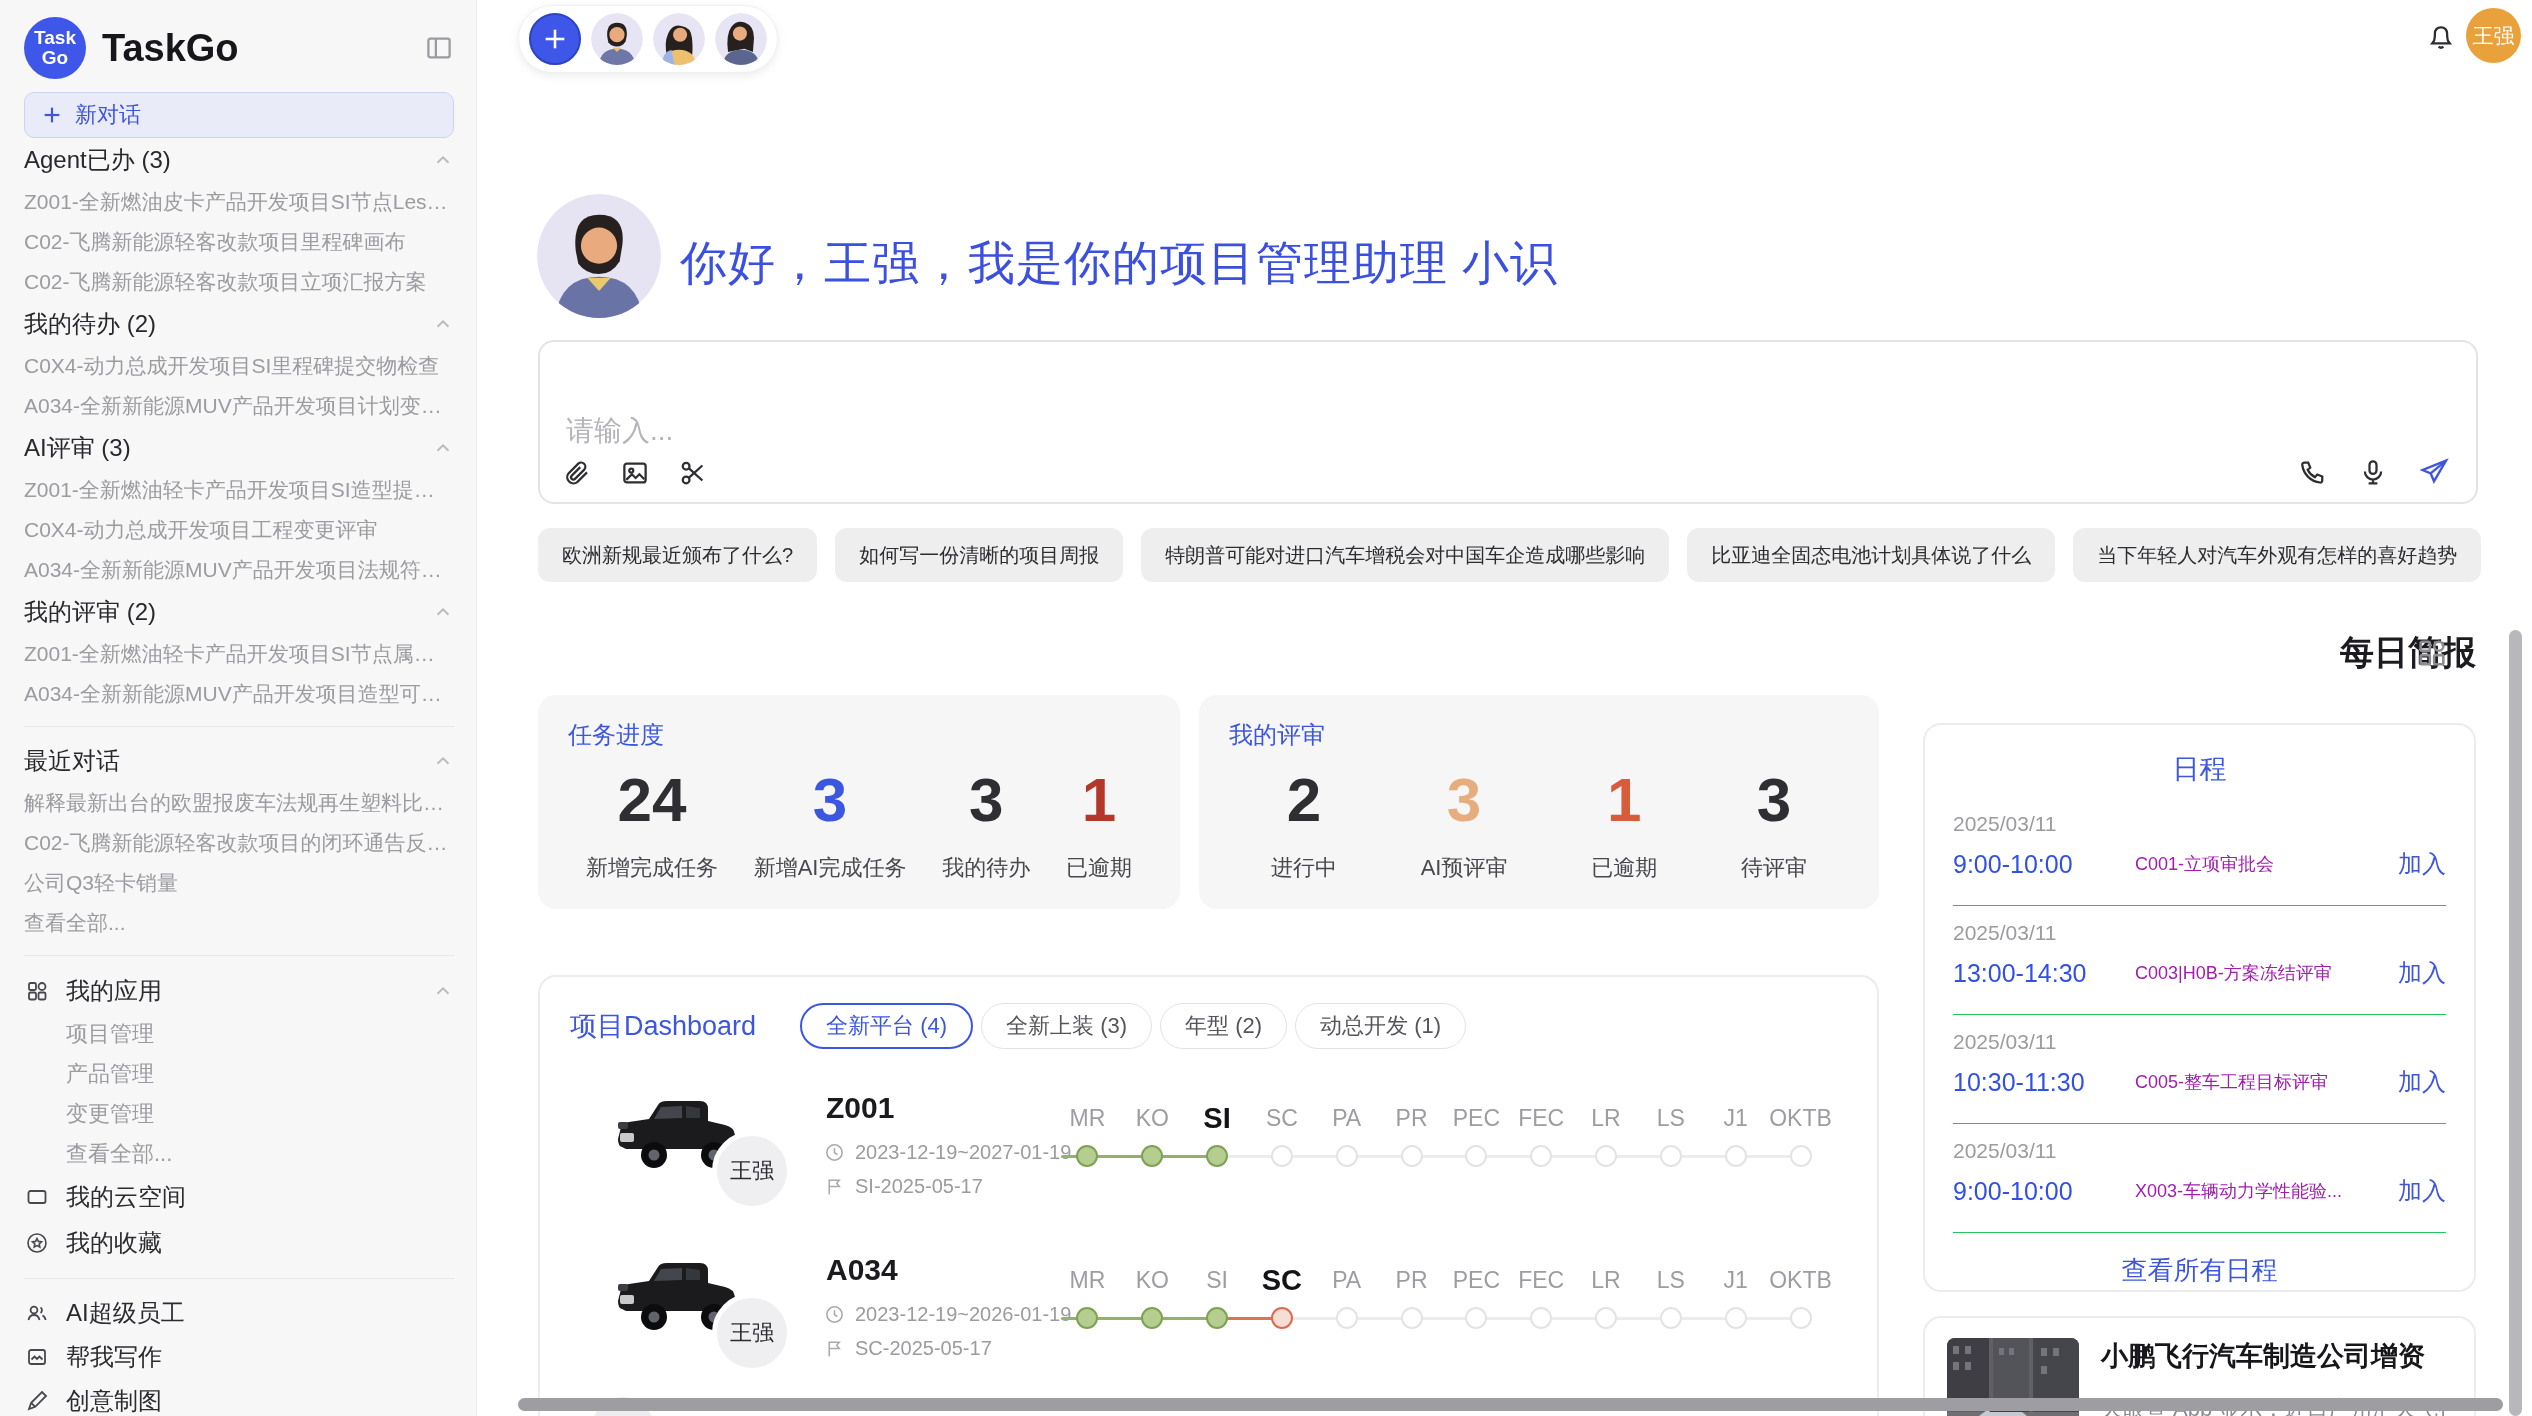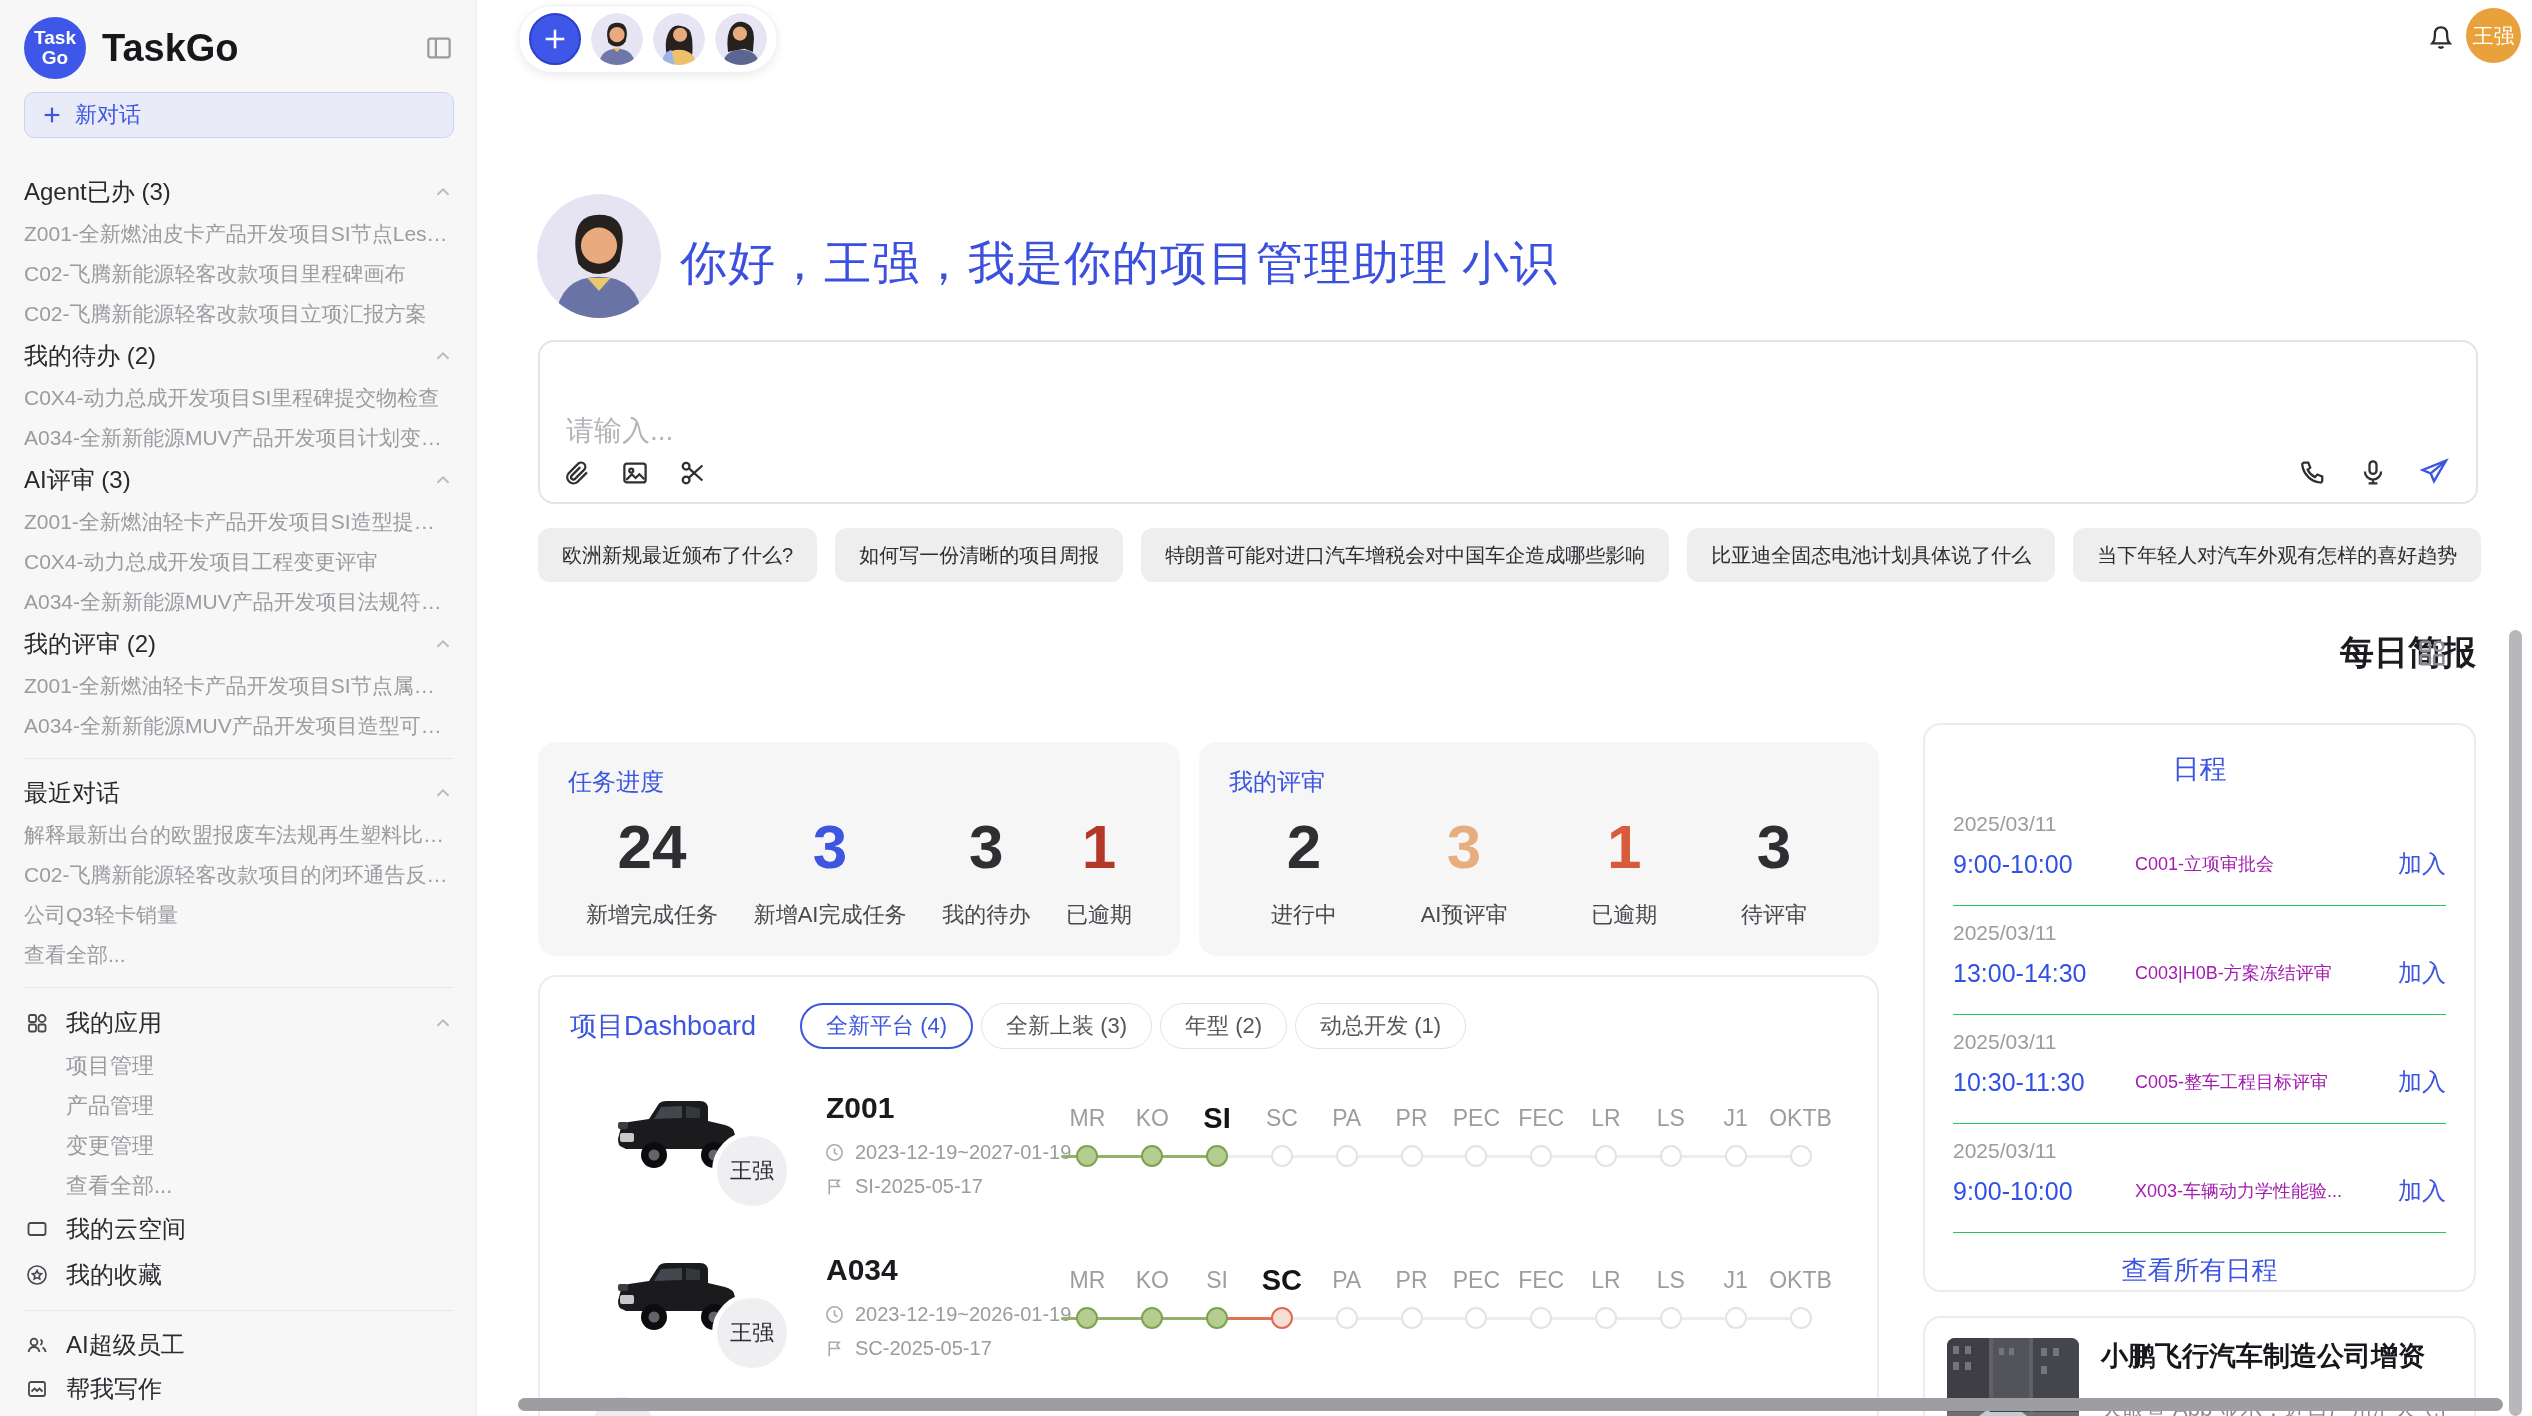--- a/index.html
+++ b/index.html
@@ -10,21 +10,21 @@
 
 .sidebar{width:477px;height:100%;background:#f7f7f8;border-right:1px solid #ececee;
   padding:16px 22px 0 24px;display:flex;flex-direction:column;overflow:hidden;flex:none}
 .sb-head{display:flex;align-items:center;gap:16px;height:64px;flex:none}
 .logo{width:62px;height:62px;border-radius:50%;background:#3f57e8;color:#fff;display:flex;
   flex-direction:column;align-items:center;justify-content:center;font-size:19px;line-height:20px;font-weight:bold;flex:none}
 .app-title{font-size:38px;font-weight:bold;color:#17171b;flex:1}
 .panel-icon{color:#9a9aa0;display:flex}
 .new-chat{margin-top:12px;height:46px;border:1px solid #ccd3f2;background:#e9ecf8;border-radius:10px;
   display:flex;align-items:center;gap:12px;padding:0 16px;color:#3d56e0;font-size:22px;flex:none;cursor:pointer}
-.sb-scroll{flex:1;overflow:hidden;margin-top:32px}
+.sb-scroll{flex:1;overflow:hidden;margin-top:0}
 .sb-group-header{display:flex;justify-content:space-between;align-items:center;height:44px;
   color:#28282d;font-size:24px;cursor:pointer}
 .sb-item{height:40px;line-height:40px;color:#9b9ba0;font-size:21px;white-space:nowrap;
   overflow:hidden;text-overflow:ellipsis;cursor:pointer}
 .sb-divider{height:1px;background:#e8e8ea;margin:12px 0}
 .sb-nav{display:flex;align-items:center;gap:16px;height:46px;color:#2b2b30;font-size:24px;cursor:pointer}
 .sb-nav .grow{flex:1}
 .sb-sub{height:40px;line-height:40px;padding-left:42px;color:#9b9ba0;font-size:22px;cursor:pointer;
   white-space:nowrap;overflow:hidden;text-overflow:ellipsis}
 .sb-tool{display:flex;align-items:center;gap:16px;height:44px;color:#2b2b30;font-size:24px;cursor:pointer}
@@ -55,21 +55,21 @@
 .icon-btn{display:flex;cursor:pointer}
 
 .chips{position:absolute;left:61px;top:528px;width:1946px;display:flex;gap:18px}
 .chip{height:54px;background:#eeeeef;border-radius:12px;display:flex;align-items:center;
   padding:0 24px;font-size:20px;color:#2c2c31;white-space:nowrap;cursor:pointer}
 
 .daily-title{position:absolute;left:61px;top:630px;width:1938px;text-align:right;font-size:34px;
   font-weight:bold;color:#1c1c20}
 .daily-grid{position:absolute;left:1938px;top:636px;color:#8b8b91;cursor:pointer}
 
-.stats-card{position:absolute;top:742px;height:214px;background:#f6f6f7;border-radius:18px;
+.stats-card{position:absolute;top:695px;height:214px;background:#f6f6f7;border-radius:18px;
   padding:24px 30px 0 30px}
 #card-tasks{left:61px;width:642px}
 #card-reviews{left:722px;width:680px}
 .card-title{font-size:24px;color:#3d56e0}
 .stats-row{display:flex;justify-content:space-around;margin-top:12px}
 .stat{display:flex;flex-direction:column;align-items:center}
 .stat-value{font-size:62px;font-weight:600;line-height:74px}
 .stat-label{font-size:22px;color:#48484e;margin-top:16px}
 
 .dash-card{position:absolute;left:61px;top:975px;width:1341px;height:460px;background:#fff;

